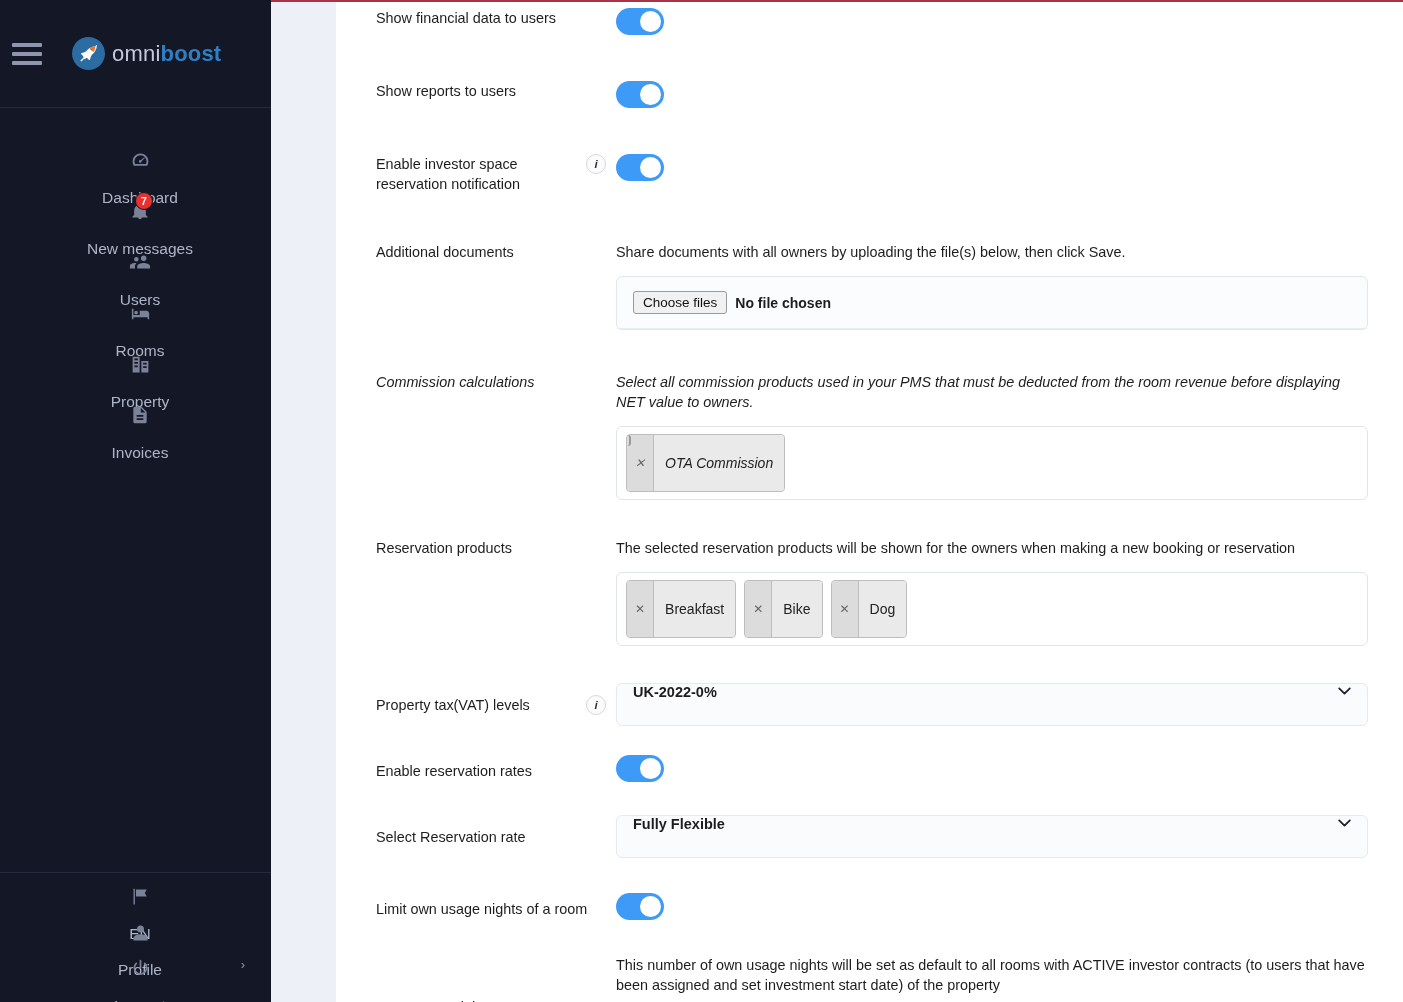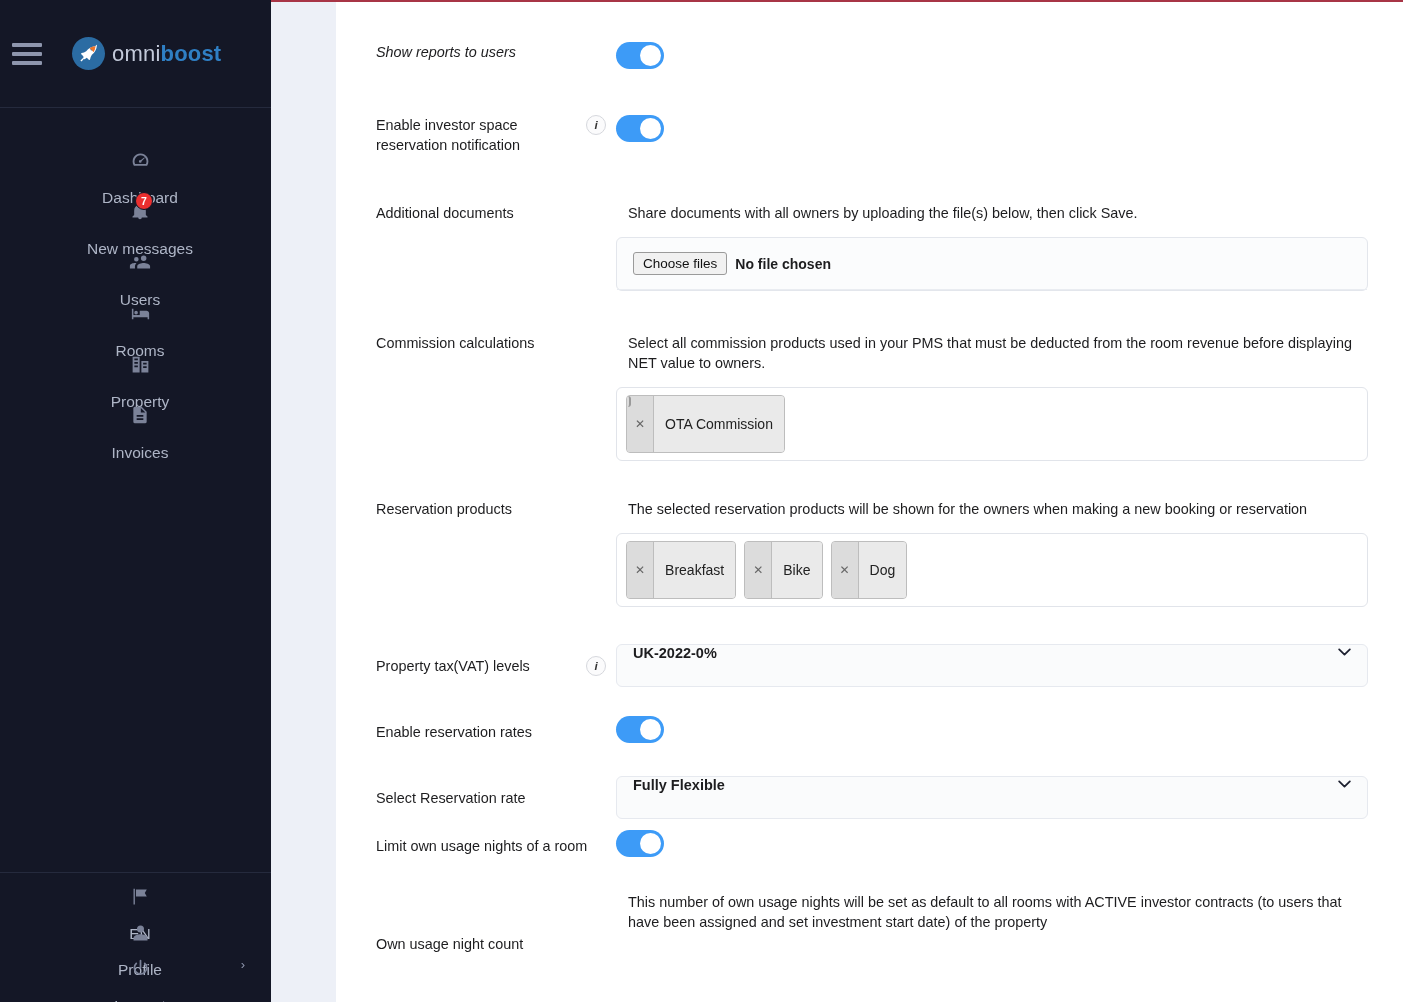--- a/index.html
+++ b/index.html
@@ -93,21 +93,21 @@
   
   .toggle {
     width: 48px; height: 27px; border-radius: 14px;
     background: #3d9bf7; position: relative; cursor: pointer; display:inline-block;
   }
   .toggle::after {
     content: ""; position: absolute; top: 3px; left: 24px;
     width: 21px; height: 21px; border-radius: 50%; background: #fff;
   }
 
-  .helptext { font-size: 14.4px; color: #1d1d1f; line-height: 20px; margin-left: 12px; }
+  .helptext { font-size: 14.4px; color: #1d1d1f; line-height: 20px; }
 
   
   .file-panel { border: 1px solid #e3e6ec; border-radius: 6px; margin-top: 14px; background: #fbfcfd; }
   .file-pick { padding: 14px 16px; border-bottom: 1px solid #e9ecf1; display:flex; align-items:center; gap: 8px; }
   .btn-choose {
     font-family: "Liberation Sans", sans-serif; font-size: 13.5px;
     background: #f1f1f1; border: 1px solid #9a9a9a; border-radius: 3px;
     padding: 3px 9px; color: #111; cursor: pointer;
   }
   .nofile { font-size: 14px; color: #1d1d1f; font-weight: 600; }
@@ -265,22 +265,28 @@
         </span>
         <span>Log out</span>
       </div>
     </div>
   </aside>
 
   <div class="gap-strip"></div>
 
   <main class="main">
 
-
-    <div class="row" style="margin-top:42px;font-style:italic;">
+    <div class="row" style="margin-top:8px;">
+      <div class="lbl">Show financial data to users</div>
+      <div class="ctl">
+        <span class="toggle"></span>
+      </div>
+    </div>
+
+    <div class="row" style="margin-top:42px;">
       <div class="lbl">Show reports to users</div>
       <div class="ctl">
         <span class="toggle"></span>
       </div>
     </div>
 
     <div class="row" style="margin-top:42px;">
       <div class="lbl-with-i">
         <div class="lbl" style="width:auto;">Enable investor space reservation notification</div>
         <span class="info-i">i</span>
@@ -296,21 +302,21 @@
         <div class="helptext">Share documents with all owners by uploading the file(s) below, then click Save.</div>
         <div class="file-panel">
           <div class="file-pick">
             <button class="btn-choose">Choose files</button>
             <span class="nofile">No file chosen</span>
           </div>
         </div>
       </div>
     </div>
 
-    <div class="row" style="margin-top:42px;">
+    <div class="row" style="margin-top:42px;font-style:italic;">
       <div class="lbl">Commission calculations</div>
       <div class="ctl">
         <div class="helptext">Select all commission products used in your PMS that must be deducted from the room revenue before displaying NET value to owners.</div>
         <div class="tagfield">
           <span class="caret-artifact"></span>
           <span class="tag">
             <span class="x">✕</span>
             <span class="tx">OTA Commission</span>
           </span>
         </div>
@@ -369,21 +375,21 @@
           <span>Fully Flexible</span>
           <span class="chev-down">
             <svg width="13" height="8" viewBox="0 0 14 9" fill="none" stroke="#1d2030" stroke-width="2" stroke-linecap="round" stroke-linejoin="round">
                 <path d="M1 1.5 7 7.5 13 1.5"></path>
               </svg>
           </span>
         </div>
       </div>
     </div>
 
-    <div class="row" style="margin-top:11px; align-items:center;">
+    <div class="row" style="margin-top:35px; align-items:center;">
       <div class="lbl">Limit own usage nights of a room</div>
       <div class="ctl">
         <span class="toggle"></span>
       </div>
     </div>
 
     <div class="row" style="margin-top:31px;">
       <div class="lbl" style="padding-top:42px;">Own usage night count</div>
       <div class="ctl">
         <div class="helptext">This number of own usage nights will be set as default to all rooms with ACTIVE investor contracts (to users that have been assigned and set investment start date) of the property</div>

